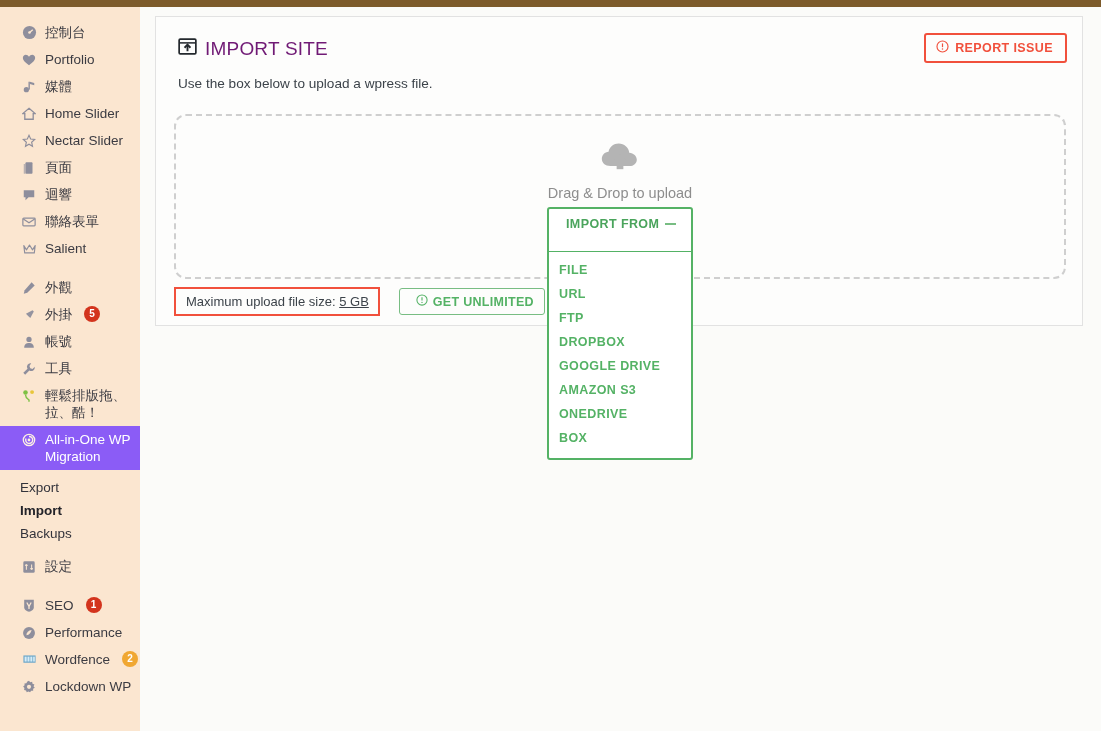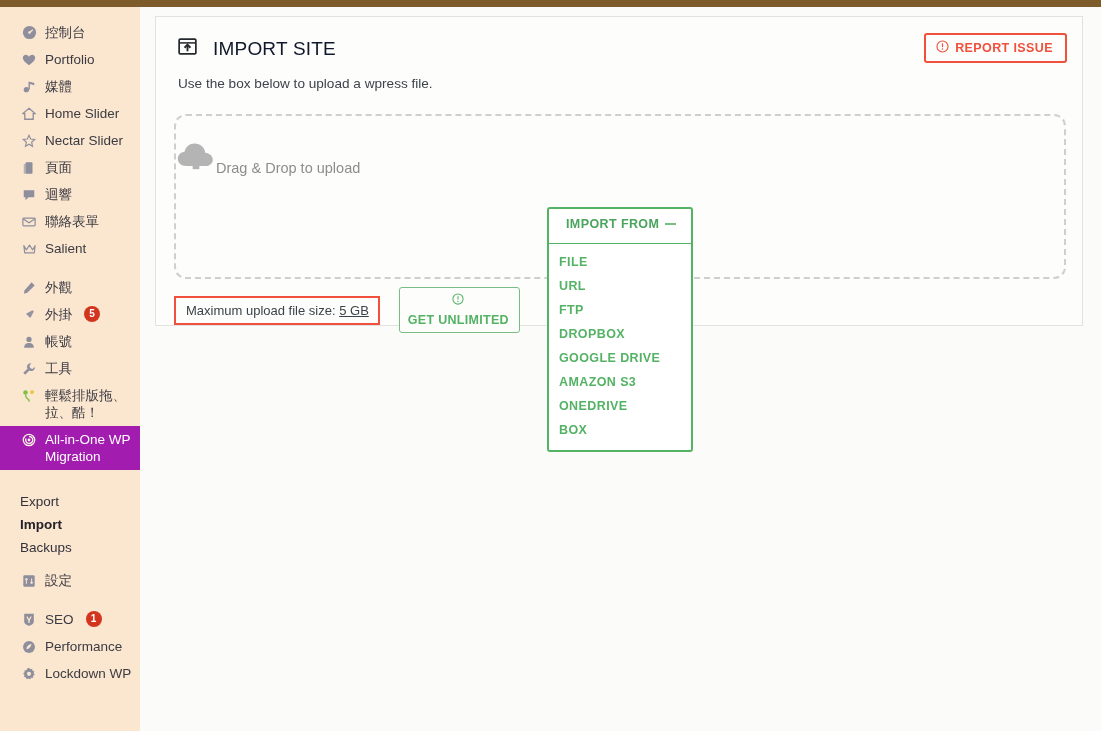--- a/index.html
+++ b/index.html
@@ -40,36 +40,36 @@
     flex: 0 0 18px;
     width: 18px; height: 17px;
     display: flex; align-items: center; justify-content: center;
     color: #8e8e9c;
     font-size: 13px;
     line-height: 1;
   }
   .menu-item .ico svg { display: block; }
   .menu-item.spacer-top { margin-top: 12px; }
   .menu-item.current {
-    background: #a21caf;
+    background: #8b5cf6;
     color: #ffffff;
     font-weight: 400;
   }
   .menu-item.current .ico { color: #fdf1e3; }
   .menu-item.current::after {
     content: "";
     position: absolute;
     right: -8px; top: 50%;
     margin-top: -8px;
     border-style: solid;
     border-width: 8px 0 8px 8px;
     border-color: transparent transparent transparent #eb9447;
   }
 
-  .submenu { padding: 20px 0 8px 0; }
+  .submenu { padding: 6px 0 8px 0; }
   .submenu .sub {
     padding: 3px 8px 3px 20px;
     font-size: 13.5px;
     line-height: 17px;
     color: #33333b;
   }
   .submenu .sub.active { font-weight: bold; color: #232329; }
 
   .badge {
     display: inline-block;
@@ -98,24 +98,24 @@
     left: 15px; top: 9px;
     width: 928px; height: 310px;
     background: #fdfdfc;
     border: 1px solid #e2e2e2;
   }
   .panel-head {
     position: relative;
     padding: 20px 22px 0 22px;
   }
   .panel-title {
-    display: flex; align-items: center; gap: 16px;
+    display: flex; align-items: center; gap: 8px;
     font-size: 19px;
     font-weight: 400;
-    color: #0f172a;
+    color: #701a75;
     letter-spacing: 0.2px;
   }
   .panel-sub {
     margin-top: 15px;
     font-size: 13.6px;
     color: #3c434a;
   }
   .report-btn {
     position: absolute;
     right: 15px; top: 16px;
@@ -136,41 +136,41 @@
     position: absolute;
     left: 18px; top: 97px;
     width: 892px; height: 165px;
     border: 2px dashed #cfcfcf;
     border-radius: 12px;
     background: transparent;
   }
   .dz-inner {
     position: absolute;
     left: 0; right: 0; top: 24px;
-    display: flex; flex-direction: row; align-items: flex-end;
+    display: flex; flex-direction: column; align-items: center;
   }
   .dz-label {
     margin-top: 9px;
     font-size: 14.5px;
     color: #8d8d8d;
   }
 
   
   .dropdown {
     position: absolute;
     left: 391px; top: 190px;
     width: 146px;
     border: 2px solid #54b265;
     border-radius: 3px;
     background: #ffffff;
     z-index: 20;
   }
   .dd-head {
     display: flex; align-items: center; justify-content: space-between;
-    padding: 8px 15px 12px 17px;
+    padding: 8px 15px 20px 17px;
     border-bottom: 1px solid #54b265;
     color: #4aa45c;
     font-size: 12.5px;
     font-weight: bold;
     letter-spacing: 0.4px;
     cursor: pointer;
   }
   .dd-minus {
     width: 11px; height: 2px;
     background: #78bd83;
@@ -207,23 +207,22 @@
   .unlimited-btn {
     display: flex; align-items: center; gap: 5px;
     margin-left: 7px;
     border: 1px solid #78bd83;
     border-radius: 3px;
     background: #fdfdfc;
     color: #54b265;
     font-size: 12.5px;
     font-weight: bold;
     letter-spacing: 0.3px;
-    padding: 5px 10px 5px 8px;
+    padding: 5px 10px 5px 16px;
     cursor: pointer;
-    flex-direction: column;
   }
   .excl { flex: 0 0 auto; display: block; }
 </style>
 </head>
 <body>
 
 <div id="root">
 
   <div class="topbar"></div>
 
@@ -409,20 +408,33 @@
     <div class="menu-item">
       <span class="ico">
         <svg width="14" height="14" viewBox="0 0 16 16">
             <circle cx="8" cy="8" r="6.8" fill="currentColor"></circle>
             <path d="M5 10.5 C5 7 7.5 5 11 4.5 C10 8 8.5 10 5 10.5 Z" fill="#fbe6d0"></path>
           </svg>
       </span>
       <span>Performance</span>
     </div>
 
+    <div class="menu-item">
+      <span class="ico">
+        <svg width="15" height="13" viewBox="0 0 16 16">
+            <rect x="0.5" y="3" width="15" height="9" fill="#6fa8c9"></rect>
+            <rect x="2" y="4.5" width="2.5" height="6" fill="#d6ecf7"></rect>
+            <rect x="5.5" y="4.5" width="2.5" height="6" fill="#d6ecf7"></rect>
+            <rect x="9" y="4.5" width="2.5" height="6" fill="#d6ecf7"></rect>
+            <rect x="12.5" y="4.5" width="2" height="6" fill="#d6ecf7"></rect>
+          </svg>
+      </span>
+      <span>Wordfence</span>
+      <span class="badge amber">2</span>
+    </div>
 
     <div class="menu-item">
       <span class="ico">
         <svg width="14" height="14" viewBox="0 0 16 16">
             <path d="M8 0.8 L9.4 2.6 L11.6 2 L12 4.3 L14.2 5 L13.2 7 L14.6 8.8 L12.7 10 L12.8 12.3 L10.5 12.2 L9.2 14.1 L7.4 13 L5.4 14 L4.6 11.9 L2.4 11.4 L2.8 9.2 L1.3 7.5 L3 6.1 L2.8 3.9 L5 3.8 L6.1 1.8 Z" fill="currentColor"></path>
             <circle cx="8" cy="7.8" r="2.4" fill="#fbe6d0"></circle>
           </svg>
       </span>
       <span>Lockdown WP</span>
     </div>

